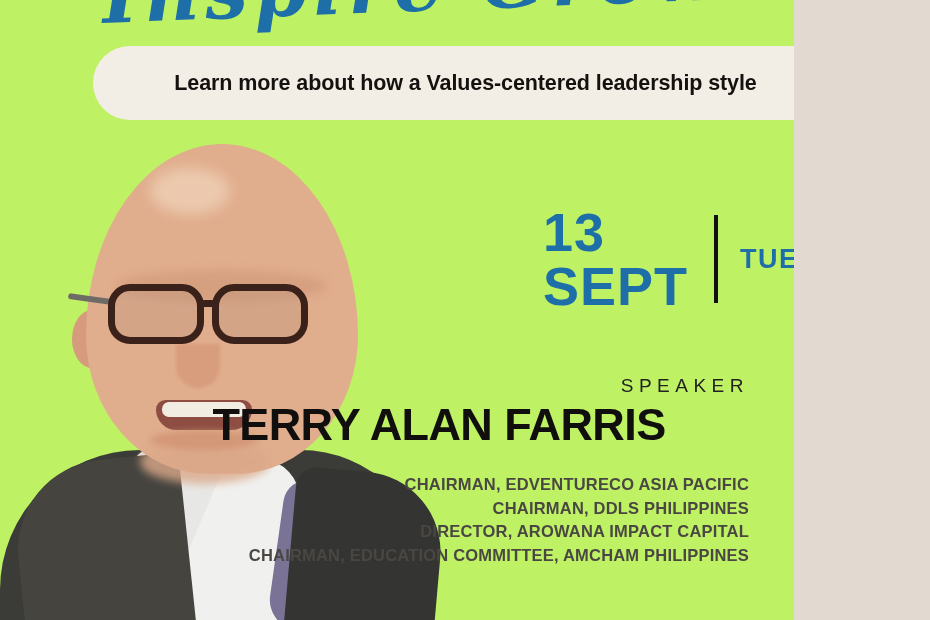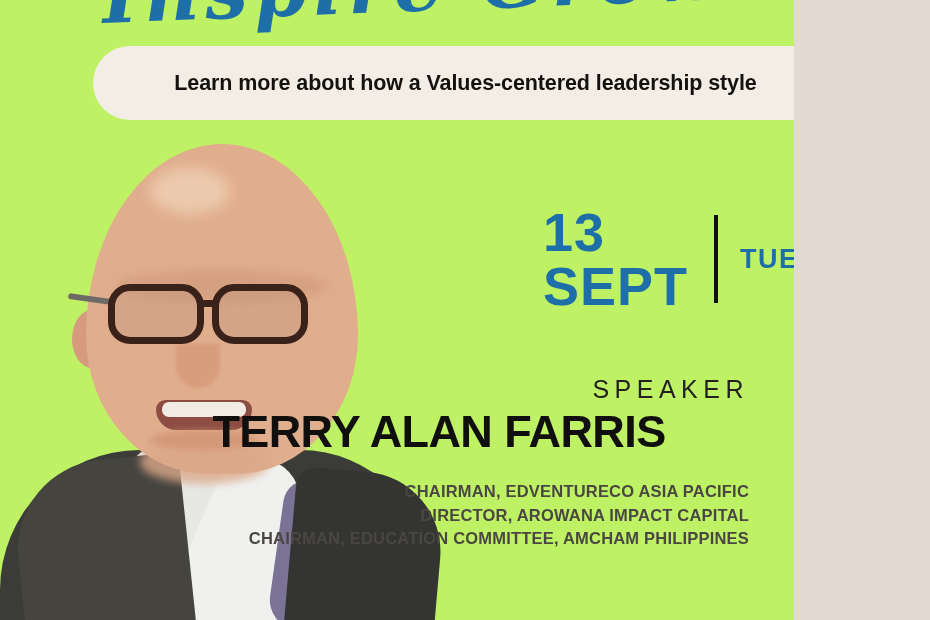--- a/index.html
+++ b/index.html
@@ -317,21 +317,21 @@
 
   
   .speaker-block {
     position: absolute;
     right: 45px;
     top: 376px;
     width: 620px;
     text-align: right;
   }
   .speaker-label {
-    font-size: 25px;
+    font-size: 19px;
     font-weight: 300;
     letter-spacing: 5.5px;
     color: #23211f;
     line-height: 1.1;
   }
   .speaker-name {
     font-size: 45px;
     font-weight: 700;
     color: #100f0e;
     letter-spacing: -0.6px;
@@ -397,18 +397,19 @@
     <div class="date-side">
       <div class="date-day">TUE</div>
     </div>
   </div>
 
   <div class="speaker-block">
     <div class="speaker-label">SPEAKER</div>
     <div class="speaker-name">TERRY ALAN FARRIS</div>
     <div class="credentials">
       <div class="cred-line">CHAIRMAN, EDVENTURECO ASIA PACIFIC</div>
+      <div class="cred-line">CHAIRMAN, DDLS PHILIPPINES</div>
       <div class="cred-line">DIRECTOR, AROWANA IMPACT CAPITAL</div>
       <div class="cred-line">CHAIRMAN, EDUCATION COMMITTEE, AMCHAM PHILIPPINES</div>
     </div>
   </div>
 
 </div>
 
 </body></html>

